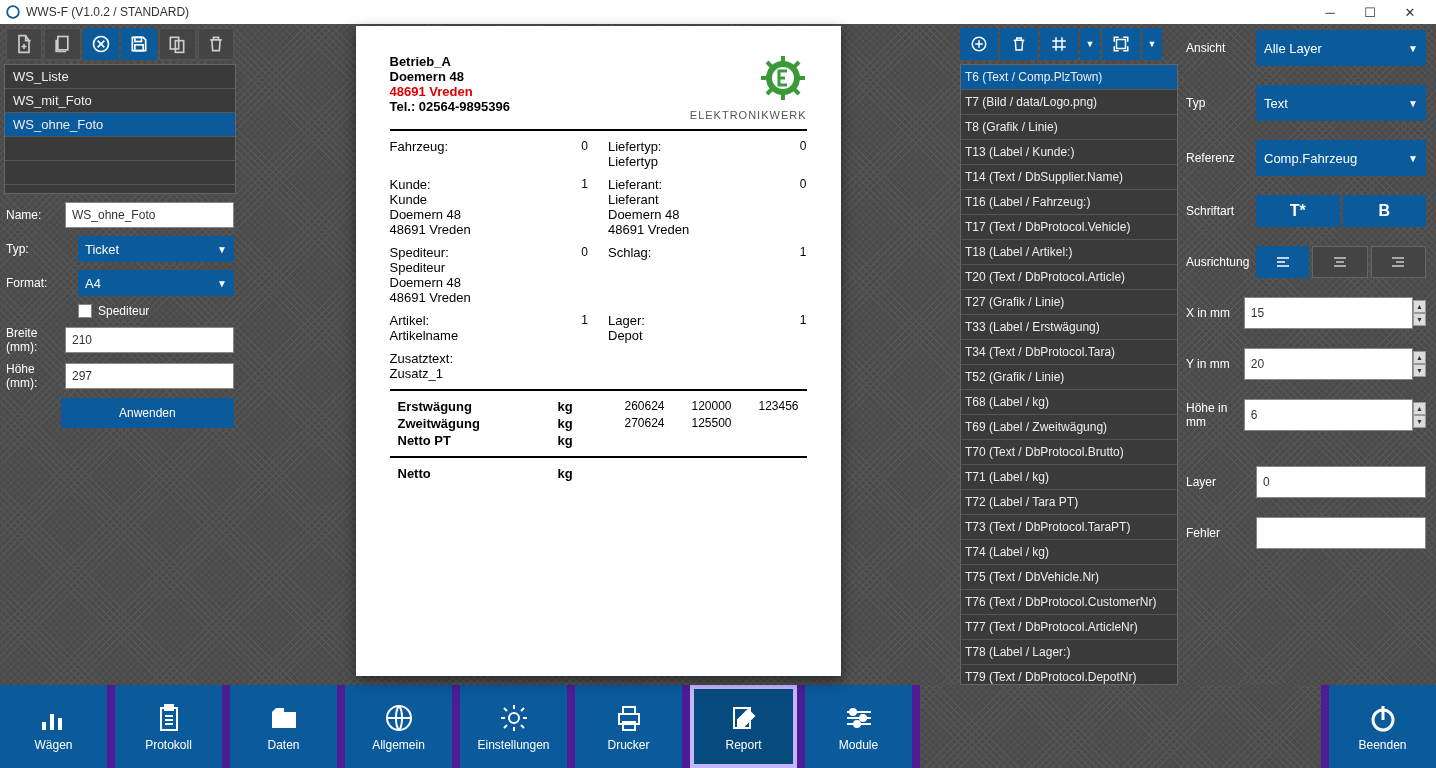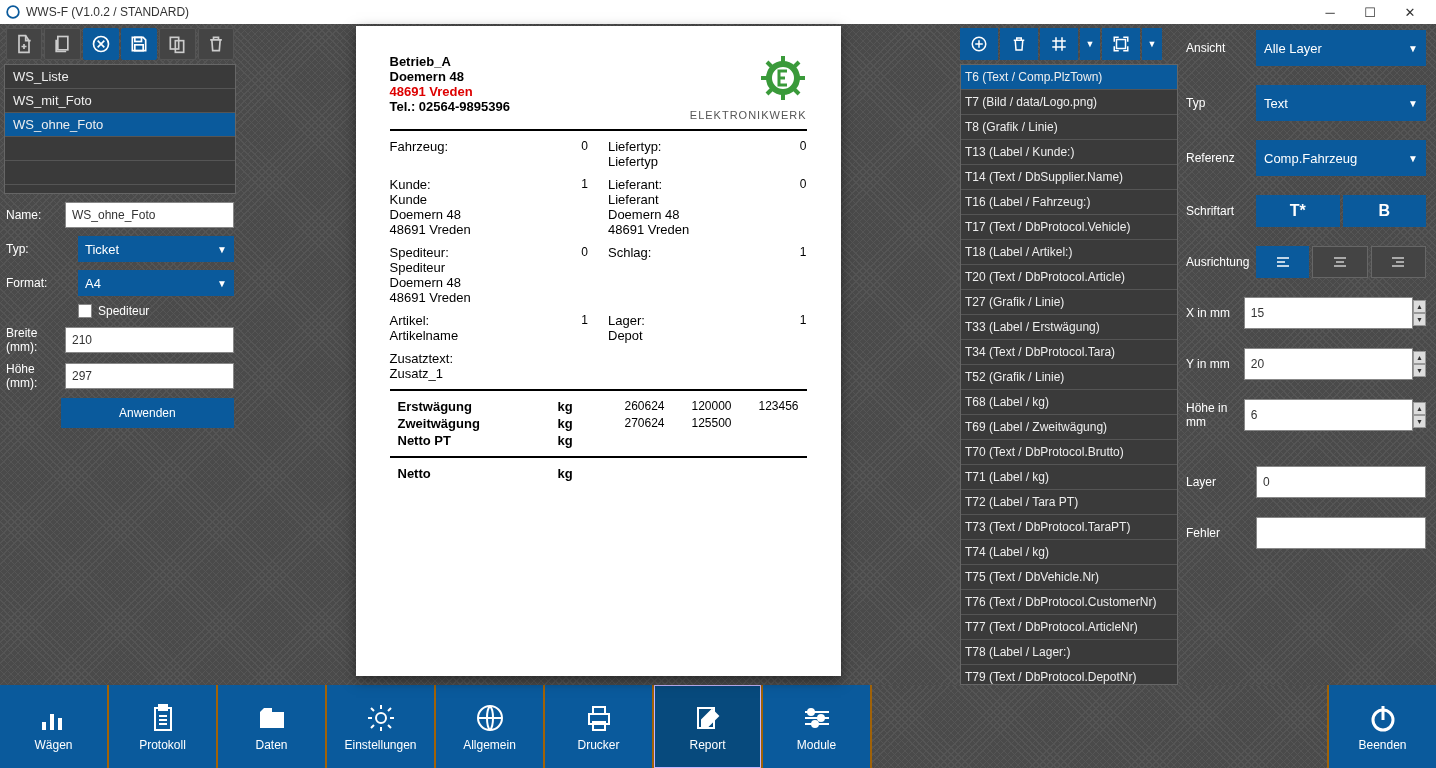--- a/index.html
+++ b/index.html
@@ -58,23 +58,23 @@
 .props{width:254px;padding:6px 10px 0 4px}
 .prow2{display:flex;align-items:center;margin-bottom:19px}
 .plabel2{width:70px;font-size:12px}
 .psel{flex:1;height:36px;background:#0a5a9c;color:#fff;padding:0 8px;display:flex;align-items:center;justify-content:space-between;font-size:12px}
 .pinput{flex:1;height:26px;background:#fff;color:#333;border:1px solid #888;padding:15px 6px;font-size:12px}
 .spin{width:16px;display:flex;flex-direction:column}
 .spinb{height:13px;background:#ddd;border:1px solid #999;font-size:7px;display:flex;align-items:center;justify-content:center;color:#333}
 .btngrp{display:flex;gap:3px;flex:1}
 .gbtn{flex:1;height:32px;background:#0a5a9c;color:#fff;display:flex;align-items:center;justify-content:center;font-size:16px;font-weight:bold}
 .gbtn.off{background:#444;border:1px solid #666}
-.bottombar{height:83px;background:#a16207;display:flex;gap:2px;padding:0}
+.bottombar{height:83px;background:#4c1d95;display:flex;gap:8px;padding:0}
 .bbtn{width:107px;height:83px;background:#0a5a9c;color:#fff;display:flex;flex-direction:column;align-items:center;justify-content:center;gap:4px}
-.bbtn.active{background:#074a7d;border:1px solid #c4b5fd}
+.bbtn.active{background:#074a7d;border:4px solid #c4b5fd}
 .bbtn svg{width:32px;height:32px}
 .bbtn .bl{font-size:12px}
 .bspace{flex:1}
 </style>
 </head>
 <body>
 
 <div class="titlebar">
   <svg class="ticon" viewBox="0 0 24 24">
       <circle cx="12" cy="12" r="10" fill="none" stroke="#0a5a9c" stroke-width="3"></circle>
@@ -416,31 +416,31 @@
       <span class="bl">Protokoll</span>
     </div>
   <div class="bbtn">
       <svg viewBox="0 0 32 32" fill="#fff">
         <path d="M4 10l4-4h8v4h12v16H4z"></path>
       </svg>
       <span class="bl">Daten</span>
     </div>
   <div class="bbtn">
       <svg viewBox="0 0 32 32" fill="none" stroke="#fff" stroke-width="2">
+        <circle cx="16" cy="16" r="12"></circle>
+        <path d="M4 16h24M16 4c4 4 4 20 0 24M16 4c-4 4-4 20 0 24"></path>
+      </svg>
+      <span class="bl">Allgemein</span>
+    </div>
+  <div class="bbtn">
+      <svg viewBox="0 0 32 32" fill="none" stroke="#fff" stroke-width="2">
         <circle cx="16" cy="16" r="5"></circle>
         <path d="M16 3v4M16 25v4M3 16h4M25 16h4M6 6l3 3M23 23l3 3M26 6l-3 3M9 23l-3 3"></path>
       </svg>
       <span class="bl">Einstellungen</span>
-    </div>
-  <div class="bbtn">
-      <svg viewBox="0 0 32 32" fill="none" stroke="#fff" stroke-width="2">
-        <circle cx="16" cy="16" r="12"></circle>
-        <path d="M4 16h24M16 4c4 4 4 20 0 24M16 4c-4 4-4 20 0 24"></path>
-      </svg>
-      <span class="bl">Allgemein</span>
     </div>
   <div class="bbtn">
       <svg viewBox="0 0 32 32" fill="none" stroke="#fff" stroke-width="2">
         <rect x="6" y="12" width="20" height="10"></rect>
         <rect x="10" y="5" width="12" height="7"></rect>
         <rect x="10" y="20" width="12" height="8"></rect>
       </svg>
       <span class="bl">Drucker</span>
     </div>
   <div class="bbtn active">

